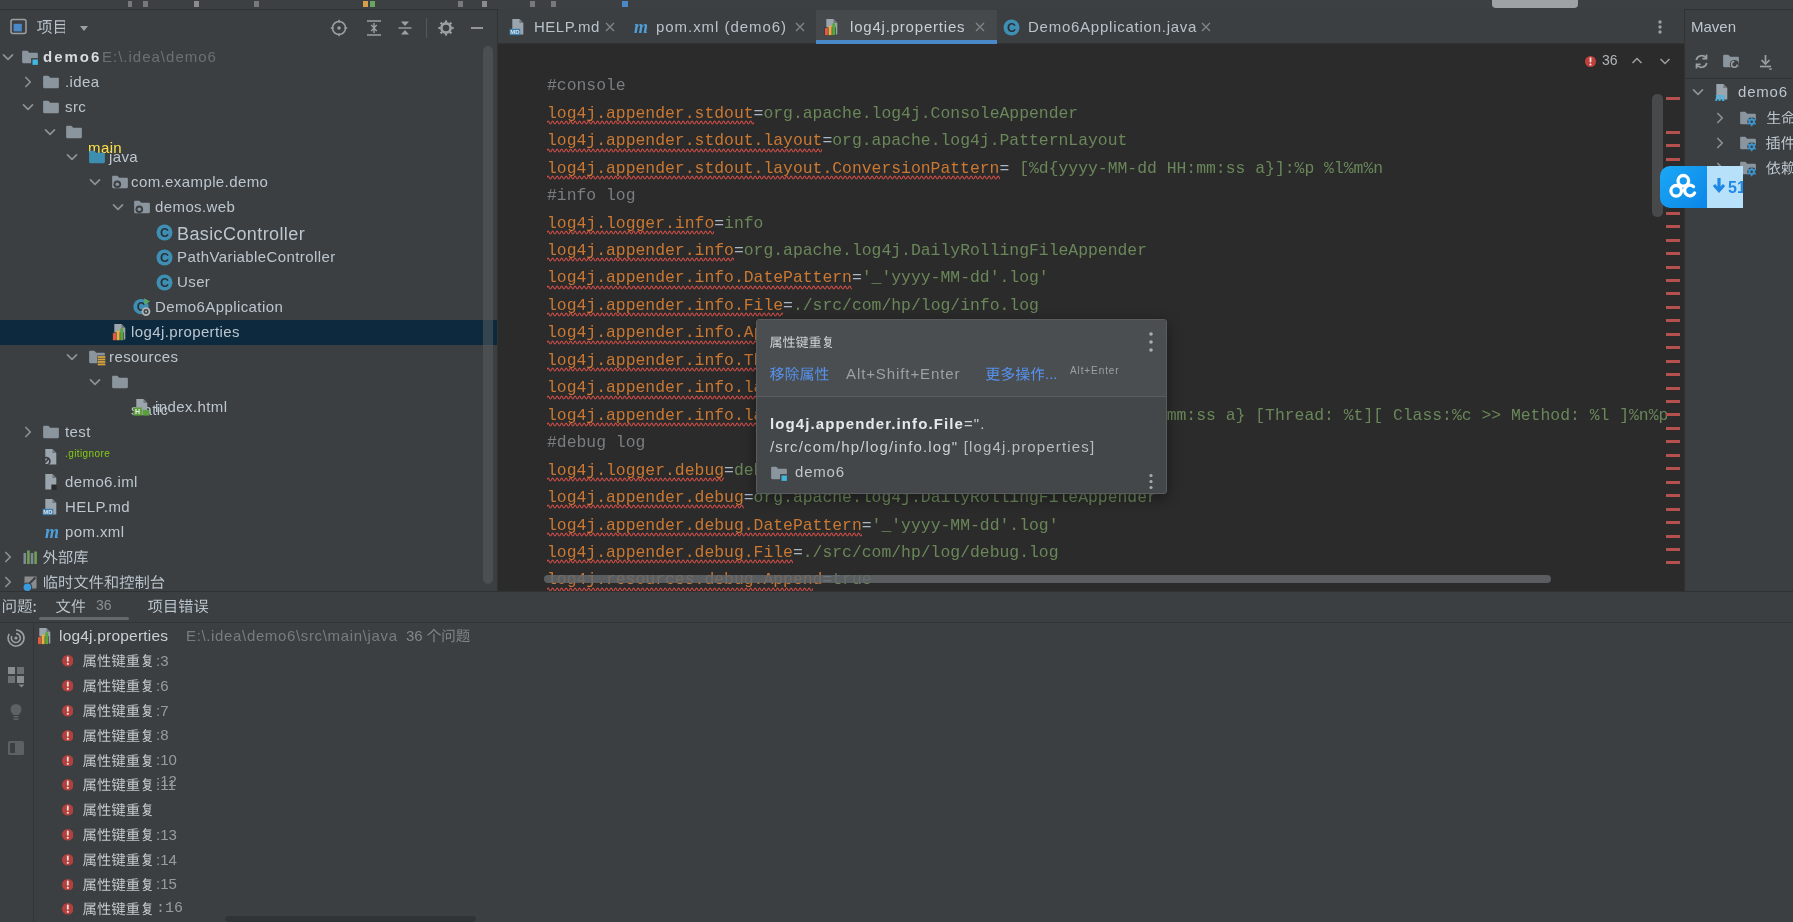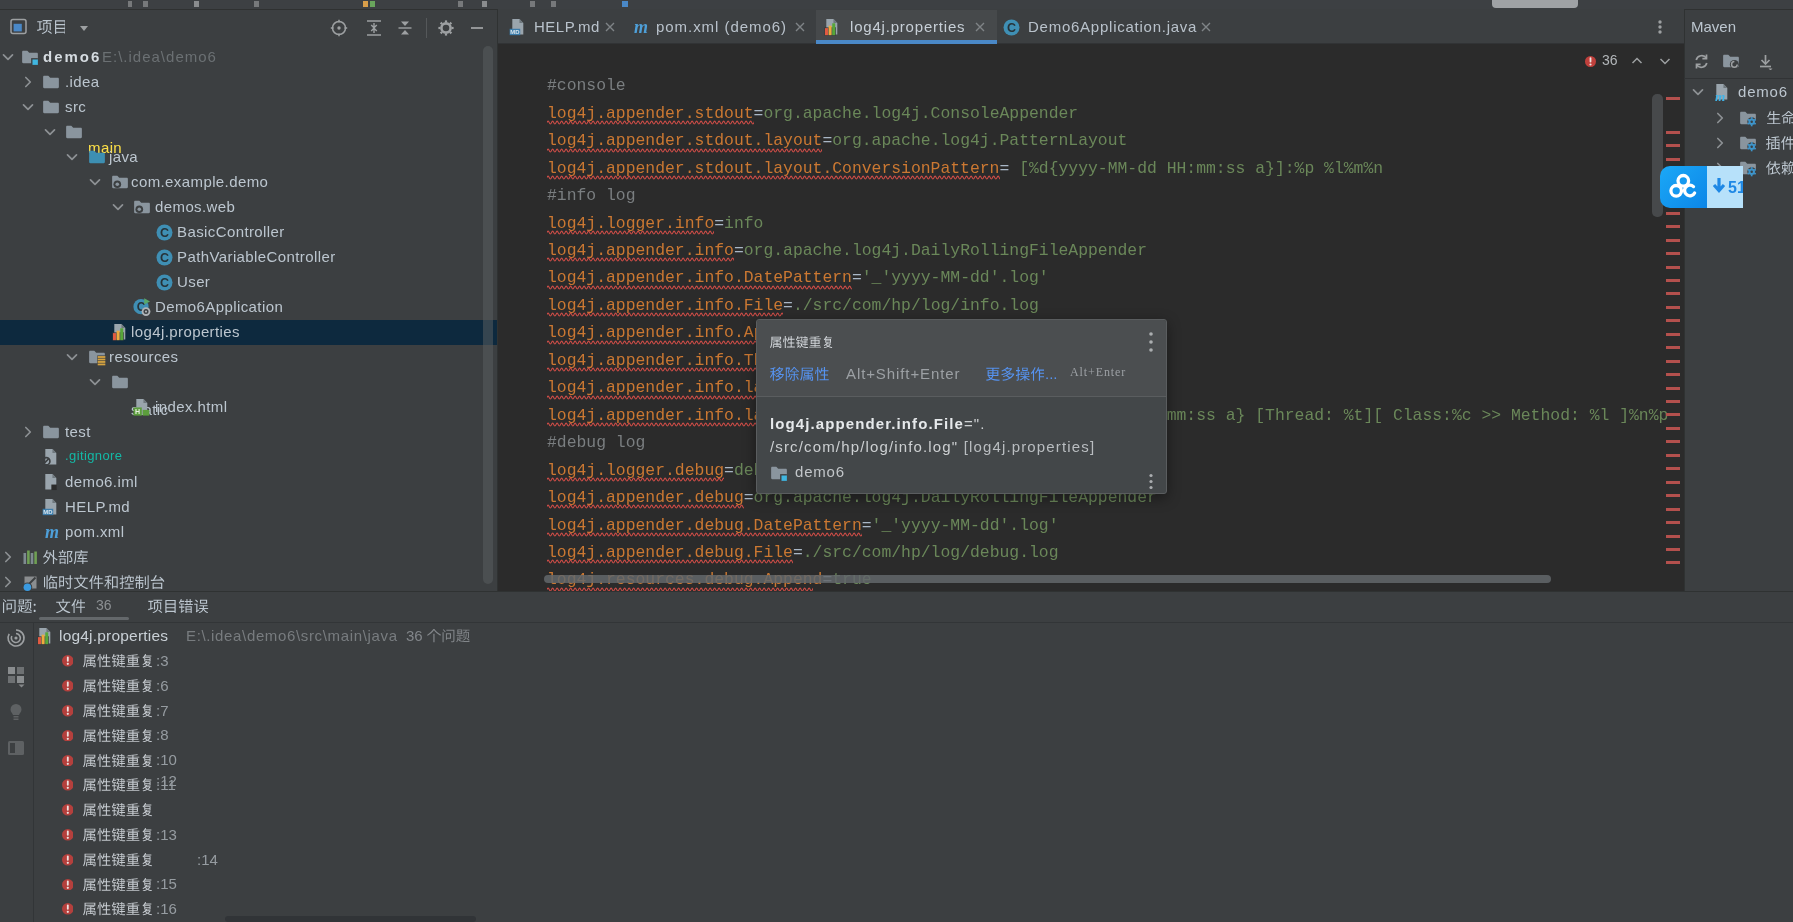--- a/index.html
+++ b/index.html
@@ -140,21 +140,21 @@
         <circle cx="5.6" cy="10" r="1.6" fill="#8A959E"></circle>
       </g>
     </svg>
     <div class="t" style="left:155.0px;top:197.7px;font-size:15.0px;color:#BCC6CF;font-weight:400;font-family:'Liberation Sans',sans-serif;letter-spacing:0.4px;">demos.web</div>
     <svg style="position:absolute;left:156.0px;top:223.5px;" width="17.0" height="17.0" viewBox="0 0 17.0 17.0">
       <g transform="scale(1.00)">
         <circle cx="8.5" cy="8.5" r="8" fill="#3F8FB4"></circle>
         <text x="8.5" y="13" text-anchor="middle" font-family="Liberation Sans" font-size="12.5" font-weight="bold" fill="#273238">C</text>
       </g>
     </svg>
-    <div class="t" style="left:177.0px;top:222.7px;font-size:15.0px;color:#BCC6CF;font-weight:400;font-family:'Liberation Sans',sans-serif;letter-spacing:0.4px;text-align:center;">BasicController</div>
+    <div class="t" style="left:177.0px;top:222.7px;font-size:18px;color:#BCC6CF;font-weight:400;font-family:'Liberation Sans',sans-serif;letter-spacing:0.4px;text-align:center;">BasicController</div>
     <svg style="position:absolute;left:156.0px;top:248.5px;" width="17.0" height="17.0" viewBox="0 0 17.0 17.0">
       <g transform="scale(1.00)">
         <circle cx="8.5" cy="8.5" r="8" fill="#3F8FB4"></circle>
         <text x="8.5" y="13" text-anchor="middle" font-family="Liberation Sans" font-size="12.5" font-weight="bold" fill="#273238">C</text>
       </g>
     </svg>
     <div class="t" style="left:177.0px;top:247.7px;font-size:15.0px;color:#BCC6CF;font-weight:400;font-family:'Liberation Sans',sans-serif;letter-spacing:0.4px;">PathVariableController</div>
     <svg style="position:absolute;left:156.0px;top:273.5px;" width="17.0" height="17.0" viewBox="0 0 17.0 17.0">
       <g transform="scale(1.00)">
         <circle cx="8.5" cy="8.5" r="8" fill="#3F8FB4"></circle>
@@ -225,21 +225,21 @@
     </svg>
     <div class="t" style="left:65.0px;top:422.7px;font-size:15.0px;color:#BCC6CF;font-weight:400;font-family:'Liberation Sans',sans-serif;letter-spacing:0.4px;">test</div>
     <svg style="position:absolute;left:42.0px;top:448.0px;" width="18.0" height="18.0" viewBox="0 0 18.0 18.0">
       <g transform="scale(1.1)">
         <path d="M3 1 H9.5 L13 4.5 V15 H3 Z" fill="#9AA5AD"></path>
         <path d="M9.5 1 L9.5 4.5 L13 4.5 Z" fill="#6E777D"></path>
         <circle cx="3.9" cy="12" r="3.3" fill="none" stroke="#3C3F41" stroke-width="1.5"></circle>
         <line x1="1.6" y1="14.3" x2="6.2" y2="9.7" stroke="#3C3F41" stroke-width="1.5"></line>
       </g>
     </svg>
-    <div class="t" style="left:65.0px;top:447.7px;font-size:13px;color:#14b8a6;font-weight:400;font-family:'Liberation Sans',sans-serif;letter-spacing:0.4px;">.gitignore</div>
+    <div class="t" style="left:65.0px;top:447.7px;font-size:10px;color:#84cc16;font-weight:400;font-family:'Liberation Sans',sans-serif;letter-spacing:0.4px;">.gitignore</div>
     <svg style="position:absolute;left:42.0px;top:473.0px;" width="18.0" height="18.0" viewBox="0 0 18.0 18.0">
       <g transform="scale(1.1)">
         <path d="M3 1 H9.5 L13 4.5 V15 H3 Z" fill="#9AA5AD"></path>
         <path d="M9.5 1 L9.5 4.5 L13 4.5 Z" fill="#6E777D"></path>
         <rect x="8.5" y="10.5" width="5" height="5" fill="#2B2B2B"></rect>
       </g>
     </svg>
     <div class="t" style="left:65.0px;top:472.7px;font-size:15.0px;color:#BCC6CF;font-weight:400;font-family:'Liberation Sans',sans-serif;letter-spacing:0.4px;">demo6.iml</div>
     <svg style="position:absolute;left:42.0px;top:498.0px;" width="18.0" height="18.0" viewBox="0 0 18.0 18.0">
       <g transform="scale(1.1)">
@@ -462,21 +462,21 @@
       <circle cx="5" cy="19" r="1.8" fill="#ABAEB0"></circle>
     </svg>
     <svg class="cjk" style="left:770.4px;top:367.1px" width="58.8" height="13.8" viewBox="0.42 -12.60 58.81 13.81">
       <path fill="#5693F0" d="M9.2 -10.3H12.2C11.8 -9.6 11.2 -8.9 10.5 -8.3C10 -8.8 9.3 -9.4 8.6 -9.8ZM9.6 -12.6C9 -11.4 7.7 -10.1 5.8 -9.2C6 -9 6.4 -8.6 6.5 -8.4C7 -8.6 7.4 -8.9 7.8 -9.2C8.5 -8.8 9.3 -8.2 9.7 -7.7C8.6 -7 7.3 -6.4 6.1 -6.1C6.3 -5.9 6.5 -5.5 6.6 -5.2C9.7 -6.1 12.5 -7.8 13.7 -11L12.9 -11.3L12.7 -11.3H10C10.3 -11.7 10.5 -12 10.8 -12.4ZM9.9 -4.6H13C12.5 -3.6 11.9 -2.9 11.2 -2.2C10.6 -2.7 9.8 -3.3 9 -3.8C9.3 -4 9.6 -4.3 9.9 -4.6ZM10.4 -6.9C9.7 -5.6 8.2 -4.1 6 -3.1C6.2 -2.9 6.6 -2.6 6.7 -2.3C7.2 -2.6 7.7 -2.9 8.2 -3.2C9 -2.7 9.8 -2.1 10.3 -1.5C9 -0.7 7.4 -0.1 5.7 0.2C6 0.5 6.2 0.9 6.3 1.2C9.9 0.4 13.2 -1.5 14.4 -5.3L13.7 -5.6L13.5 -5.5H10.7C11.1 -5.9 11.3 -6.3 11.6 -6.8ZM5.4 -12.4C4.3 -11.9 2.3 -11.4 0.6 -11.2C0.8 -10.9 0.9 -10.5 1 -10.3C1.7 -10.4 2.4 -10.5 3.2 -10.7V-8.4H0.7V-7.3H3C2.4 -5.6 1.4 -3.6 0.4 -2.6C0.6 -2.3 0.9 -1.9 1 -1.5C1.8 -2.5 2.6 -4 3.2 -5.5V1.2H4.3V-5.3C4.8 -4.7 5.4 -3.9 5.7 -3.4L6.3 -4.3C6 -4.7 4.7 -6 4.3 -6.4V-7.3H6.2V-8.4H4.3V-10.9C5 -11.1 5.7 -11.3 6.2 -11.5Z M24.7 -11.5C25.6 -10.1 27.4 -8.4 28.9 -7.5C29.1 -7.7 29.4 -8.2 29.6 -8.4C28 -9.3 26.2 -10.9 25.1 -12.6H24.1C23.3 -11 21.6 -9.3 19.9 -8.3C20.1 -8 20.4 -7.6 20.5 -7.4C22.2 -8.4 23.8 -10.1 24.7 -11.5ZM21.8 -3.6C21.4 -2.4 20.7 -1.2 19.8 -0.4C20 -0.3 20.4 0.1 20.6 0.3C21.5 -0.6 22.3 -2 22.8 -3.4ZM26.3 -3.2C27.1 -2.1 28 -0.7 28.4 0.2L29.3 -0.3C28.9 -1.2 28 -2.6 27.2 -3.6ZM20.8 -5.4V-4.4H24.2V-0.1C24.2 0.1 24.1 0.1 23.9 0.2C23.7 0.2 23.1 0.2 22.4 0.1C22.5 0.4 22.7 0.9 22.8 1.2C23.7 1.2 24.3 1.2 24.7 1C25.1 0.8 25.2 0.5 25.2 -0.1V-4.4H28.8V-5.4H25.2V-7.3H27.7V-8.2H21.8V-7.3H24.2V-5.4ZM16.2 -12V1.2H17.2V-10.9H19.2C18.9 -9.9 18.4 -8.5 18 -7.5C19.1 -6.3 19.4 -5.3 19.4 -4.5C19.4 -4 19.3 -3.6 19 -3.4C18.9 -3.3 18.8 -3.3 18.6 -3.3C18.3 -3.3 18 -3.3 17.7 -3.3C17.9 -3 18 -2.6 18 -2.3C18.3 -2.3 18.7 -2.3 19 -2.4C19.3 -2.4 19.5 -2.5 19.8 -2.6C20.2 -2.9 20.4 -3.5 20.4 -4.3C20.4 -5.3 20.1 -6.3 19 -7.6C19.5 -8.8 20.1 -10.3 20.5 -11.6L19.8 -12L19.6 -12Z M33.2 -11H42.2V-9.7H33.2ZM32.1 -11.9V-7.6C32.1 -5.2 32 -1.8 30.5 0.5C30.8 0.6 31.3 0.9 31.5 1.1C33 -1.3 33.2 -5 33.2 -7.6V-8.8H43.3V-11.9ZM35.4 -5.7H38.1V-4.6H35.4ZM39.1 -5.7H41.8V-4.6H39.1ZM40 -1.8 40.5 -1.1 39.1 -1.1V-2.2H42.5V0.2C42.5 0.3 42.4 0.4 42.3 0.4C42.1 0.4 41.5 0.4 40.9 0.4C41 0.6 41.1 0.9 41.1 1.2C42.1 1.2 42.7 1.2 43.1 1.1C43.4 0.9 43.5 0.7 43.5 0.2V-3.1H39.1V-3.9H42.9V-6.4H39.1V-7.3C40.4 -7.4 41.7 -7.6 42.6 -7.8L42 -8.4C40.2 -8.1 36.8 -7.9 34.1 -7.9C34.2 -7.7 34.3 -7.3 34.3 -7.1C35.5 -7.1 36.8 -7.2 38.1 -7.2V-6.4H34.4V-3.9H38.1V-3.1H33.8V1.2H34.8V-2.2H38.1V-1.1L35.4 -1L35.5 -0.1C36.9 -0.2 38.9 -0.3 40.9 -0.4L41.3 0.3L42 0.1C41.8 -0.5 41.2 -1.4 40.7 -2Z M47.6 -12.6V1.2H48.7V-12.6ZM46.2 -9.8C46.1 -8.5 45.8 -6.9 45.4 -5.9L46.3 -5.6C46.7 -6.7 47 -8.4 47.1 -9.6ZM48.8 -9.8C49.2 -9 49.7 -7.9 49.8 -7.2L50.7 -7.7C50.5 -8.3 50.1 -9.4 49.6 -10.2ZM50 -0.4V0.7H59.2V-0.4H55.5V-4.2H58.5V-5.2H55.5V-8.3H58.9V-9.4H55.5V-12.5H54.3V-9.4H52.5C52.6 -10.2 52.8 -10.9 53 -11.7L51.9 -11.9C51.5 -9.9 50.9 -7.8 50.1 -6.5C50.3 -6.4 50.9 -6.1 51.1 -6C51.5 -6.6 51.8 -7.4 52.1 -8.3H54.3V-5.2H51.1V-4.2H54.3V-0.4Z"></path>
     </svg>
     <div class="t" style="left:846.0px;top:364.7px;font-size:15.0px;color:#9CA0A4;font-weight:400;font-family:'Liberation Sans',sans-serif;letter-spacing:0.9px;">Alt+Shift+Enter</div>
     <svg class="cjk" style="left:985.7px;top:367.1px" width="58.7" height="13.9" viewBox="0.70 -12.63 58.73 13.86">
       <path fill="#5693F0" d="M3.8 -3.6 2.8 -3.2C3.3 -2.3 4 -1.6 4.7 -1.1C3.8 -0.5 2.5 -0.1 0.7 0.2C0.9 0.5 1.2 1 1.4 1.2C3.3 0.8 4.7 0.2 5.7 -0.4C7.8 0.7 10.6 1 14.1 1.2C14.1 0.8 14.3 0.3 14.5 0C11.2 -0 8.6 -0.3 6.6 -1.1C7.4 -1.9 7.8 -2.8 8 -3.7H13.1V-9.5H8.2V-10.8H14V-11.8H1V-10.8H7V-9.5H2.3V-3.7H6.8C6.6 -3 6.3 -2.3 5.6 -1.7C4.9 -2.2 4.3 -2.8 3.8 -3.6ZM3.4 -6.2H7V-5.6C7 -5.2 7 -4.9 7 -4.6H3.4ZM8.1 -4.6C8.2 -4.9 8.2 -5.2 8.2 -5.5V-6.2H12V-4.6ZM3.4 -8.6H7V-7.1H3.4ZM8.2 -8.6H12V-7.1H8.2Z M21.8 -12.6C20.8 -11.4 18.8 -9.9 16.1 -9C16.3 -8.8 16.7 -8.4 16.9 -8.2C17.6 -8.5 18.3 -8.8 19 -9.2C19.9 -8.7 21 -8 21.6 -7.5C19.9 -6.5 17.9 -5.8 16 -5.5C16.2 -5.2 16.4 -4.8 16.5 -4.5C20.5 -5.3 24.9 -7.5 26.9 -10.9L26.1 -11.4L25.9 -11.3H22.1C22.4 -11.7 22.8 -12 23.1 -12.4ZM22.6 -8.1C22 -8.6 20.9 -9.2 20 -9.7C20.3 -9.9 20.6 -10.2 20.9 -10.4H25.2C24.5 -9.5 23.6 -8.7 22.6 -8.1ZM24.2 -7.5C23.1 -6.1 20.8 -4.5 17.6 -3.5C17.9 -3.3 18.2 -2.9 18.3 -2.6C19.2 -3 20.1 -3.3 20.8 -3.7C21.9 -3.1 23 -2.3 23.7 -1.7C21.8 -0.7 19.5 -0.1 17.1 0.2C17.3 0.5 17.5 0.9 17.6 1.2C22.5 0.5 27.2 -1.4 29.1 -5.7L28.3 -6.1L28.1 -6.1H24.4C24.8 -6.5 25.2 -6.8 25.5 -7.2ZM24.7 -2.3C24 -2.9 22.9 -3.7 21.9 -4.3C22.3 -4.5 22.8 -4.8 23.2 -5.1H27.5C26.8 -4 25.9 -3 24.7 -2.3Z M37.9 -11.1H41.4V-9.6H37.9ZM36.9 -12V-8.7H42.4V-12ZM36.3 -7.2H38.3V-5.5H36.3ZM41 -7.2H43V-5.5H41ZM32.4 -12.6V-9.6H30.7V-8.5H32.4V-5.2C31.7 -5 31.1 -4.8 30.6 -4.6L30.8 -3.5L32.4 -4.1V-0.1C32.4 0.1 32.3 0.1 32.2 0.1C32 0.1 31.6 0.1 31.1 0.1C31.2 0.4 31.4 0.9 31.4 1.1C32.2 1.1 32.7 1.1 33 0.9C33.3 0.7 33.5 0.4 33.5 -0.1V-4.5L34.9 -5.1L34.8 -6.1L33.5 -5.6V-8.5H34.8V-9.6H33.5V-12.6ZM39.1 -4.6V-3.5H35.1V-2.6H38.4C37.4 -1.5 35.7 -0.5 34.2 -0C34.4 0.2 34.7 0.6 34.9 0.9C36.4 0.3 38 -0.7 39.1 -1.9V1.2H40.2V-2C41.1 -0.9 42.5 0.2 43.8 0.7C44 0.5 44.3 0.1 44.5 -0.1C43.2 -0.6 41.7 -1.5 40.8 -2.6H44.3V-3.5H40.2V-4.6H43.9V-8H40V-4.6H39.2V-8H35.4V-4.6Z M52.9 -12.4C52.1 -10.2 50.9 -8 49.6 -6.6C49.8 -6.5 50.3 -6.1 50.4 -5.9C51.2 -6.7 51.9 -7.8 52.6 -9H53.6V1.2H54.8V-2.5H59.3V-3.5H54.8V-5.8H59.1V-6.8H54.8V-9H59.4V-10.1H53.1C53.4 -10.8 53.7 -11.4 54 -12.1ZM49.3 -12.5C48.4 -10.3 47 -8 45.5 -6.6C45.8 -6.3 46.1 -5.7 46.2 -5.4C46.7 -6 47.2 -6.6 47.7 -7.2V1.2H48.8V-9C49.4 -10 49.9 -11.1 50.4 -12.2Z"></path>
     </svg>
     <div class="t" style="left:1045.0px;top:364.7px;font-size:15.0px;color:#5693F0;font-weight:400;font-family:'Liberation Sans',sans-serif;letter-spacing:0;">...</div>
-    <div class="t" style="left:1070.0px;top:364.7px;font-size:12px;color:#9CA0A4;font-weight:400;font-family:Liberation Serif, serif;letter-spacing:0.9px;">Alt+Enter</div>
+    <div class="t" style="left:1070.0px;top:364.7px;font-size:10px;color:#9CA0A4;font-weight:400;font-family:Liberation Sans, sans-serif;letter-spacing:0.9px;">Alt+Enter</div>
     <div class="t" style="left:770.0px;top:414.7px;font-size:15.0px;color:#E6E9EB;font-weight:400;font-family:'Liberation Sans',sans-serif;letter-spacing:1.1px;"><b style="color:#E6E9EB">log4j.appender.info.File</b><span style="color:#CDD0D2">=".</span></div>
     <div class="t" style="left:770.0px;top:437.7px;font-size:15.0px;color:#CDD0D2;font-weight:400;font-family:'Liberation Sans',sans-serif;letter-spacing:1.15px;">/src/com/hp/log/info.log" <span style="color:#B9BDC0">[log4j.properties]</span></div>
     <svg style="position:absolute;left:770.0px;top:463.5px;" width="18.0" height="18.0" viewBox="0 0 18.0 18.0">
       <g transform="scale(1.125)">
         <path d="M1 3.5 C1 2.9 1.4 2.5 2 2.5 H5.6 L7.3 4.2 H14 C14.6 4.2 15 4.6 15 5.2 V12.5 C15 13.1 14.6 13.5 14 13.5 H2 C1.4 13.5 1 13.1 1 12.5 Z" fill="#8A959E"></path>
         <rect x="9" y="9" width="6" height="6" fill="#3C3F41"></rect>
         <rect x="10.2" y="10.2" width="4.8" height="4.8" fill="#40B6E0"></rect>
       </g>
     </svg>
     <div class="t" style="left:795.0px;top:463.2px;font-size:15.0px;color:#C2C6C9;font-weight:400;font-family:'Liberation Sans',sans-serif;letter-spacing:0.8px;">demo6</div>
@@ -715,32 +715,32 @@
     </svg>
     <div class="t" style="left:156.0px;top:825.7px;font-size:15.0px;color:#969CA1;font-weight:400;font-family:'Liberation Sans',sans-serif;letter-spacing:0;">:13</div>
     <svg style="position:absolute;left:61.7px;top:854.2px;" width="11.6" height="11.6" viewBox="0 0 11.6 11.6">
       <circle cx="5.8" cy="5.8" r="5.8" fill="#B4403D"></circle>
       <rect x="4.90" y="1.50" width="1.8" height="5.20" rx="0.9" fill="#EDE4E2"></rect>
       <circle cx="5.8" cy="8.8" r="1.1" fill="#EDE4E2"></circle>
     </svg>
     <svg class="cjk" style="left:82.5px;top:853.3px" width="69.1" height="13.4" viewBox="0.46 -12.14 69.09 13.36">
       <path fill="#C6CBD0" d="M3.1 -10.6H11.7V-9.3H3.1ZM2 -11.5V-7.3C2 -5 1.9 -1.7 0.5 0.5C0.7 0.6 1.2 0.9 1.4 1.1C2.9 -1.3 3.1 -4.8 3.1 -7.3V-8.5H12.8V-11.5ZM5.2 -5.5H7.7V-4.5H5.2ZM8.7 -5.5H11.3V-4.5H8.7ZM9.6 -1.7 10.1 -1.1 8.7 -1.1V-2.2H12V0.2C12 0.3 11.9 0.4 11.8 0.4C11.6 0.4 11.1 0.4 10.4 0.4C10.5 0.6 10.7 0.9 10.7 1.1C11.6 1.1 12.2 1.1 12.5 1C12.9 0.9 13 0.6 13 0.2V-2.9H8.7V-3.8H12.4V-6.2H8.7V-7C10 -7.1 11.2 -7.3 12.1 -7.4L11.5 -8.1C9.8 -7.8 6.5 -7.6 3.9 -7.5C4 -7.4 4.1 -7 4.1 -6.8C5.3 -6.8 6.5 -6.9 7.7 -7V-6.2H4.2V-3.8H7.7V-2.9H3.6V1.2H4.6V-2.2H7.7V-1L5.2 -0.9L5.3 -0.1C6.7 -0.2 8.6 -0.3 10.5 -0.4L10.9 0.3L11.5 0.1C11.3 -0.5 10.7 -1.3 10.3 -1.9Z M16.9 -12.1V1.1H18V-12.1ZM15.6 -9.4C15.5 -8.2 15.2 -6.6 14.8 -5.6L15.7 -5.4C16 -6.4 16.3 -8.1 16.4 -9.2ZM18.1 -9.4C18.5 -8.7 18.9 -7.6 19.1 -7L19.9 -7.4C19.7 -8 19.3 -9 18.8 -9.8ZM19.2 -0.4V0.6H28.1V-0.4H24.4V-4H27.4V-5H24.4V-8H27.7V-9H24.4V-12H23.3V-9H21.6C21.7 -9.7 21.9 -10.5 22.1 -11.3L21 -11.4C20.7 -9.5 20.1 -7.5 19.3 -6.3C19.5 -6.1 20 -5.9 20.2 -5.8C20.6 -6.4 20.9 -7.1 21.2 -8H23.3V-5H20.3V-4H23.3V-0.4Z M29.5 -5V-4H31.2V-1.2C31.2 -0.5 30.7 -0 30.5 0.2C30.6 0.4 30.9 0.7 31 1C31.2 0.7 31.6 0.4 33.8 -1.1C33.7 -1.3 33.6 -1.7 33.5 -1.9L32.1 -1V-4H33.7V-5H32.1V-6.9H33.6V-7.9H30.1C30.5 -8.4 30.8 -8.9 31.1 -9.5H33.6V-10.5H31.5C31.7 -10.9 31.9 -11.4 32 -11.9L31 -12.1C30.7 -10.7 30 -9.3 29.2 -8.4C29.4 -8.2 29.7 -7.7 29.8 -7.5L30.1 -7.8V-6.9H31.2V-5ZM37.1 -11V-10.2H38.8V-9H36.8V-8.2H38.8V-7H37.1V-6.2H38.8V-5.1H37.1V-4.3H38.8V-3.1H36.7V-2.2H38.8V-0.5H39.7V-2.2H42.4V-3.1H39.7V-4.3H42V-5.1H39.7V-6.2H41.8V-8.2H42.7V-9H41.8V-11H39.7V-12.1H38.8V-11ZM39.7 -8.2H41V-7H39.7ZM39.7 -9V-10.2H41V-9ZM34.1 -5.9C34.1 -5.9 34.2 -6 34.3 -6.1H35.8C35.7 -5 35.5 -3.9 35.3 -3.1C35 -3.6 34.8 -4.1 34.7 -4.8L34 -4.5C34.2 -3.5 34.5 -2.7 34.9 -2C34.4 -0.9 33.8 -0.1 33 0.5C33.1 0.7 33.4 1 33.5 1.2C34.3 0.7 35 -0.1 35.5 -1.1C36.7 0.6 38.5 1 40.5 1H42.4C42.4 0.7 42.6 0.3 42.7 0C42.2 0 40.9 0 40.5 0C38.7 0 37 -0.3 35.9 -2C36.3 -3.3 36.6 -4.9 36.7 -7L36.2 -7.1L36.1 -7H35.2C35.8 -8.2 36.4 -9.6 36.8 -11L36.2 -11.4L36 -11.3H33.9V-10.3H35.6C35.2 -9 34.6 -7.9 34.4 -7.5C34.2 -7.1 33.9 -6.7 33.6 -6.6C33.8 -6.4 34 -6.1 34.1 -5.9Z M45.5 -7.8V-3.3H49.8V-2.3H45V-1.4H49.8V-0.2H43.9V0.7H56.9V-0.2H50.9V-1.4H56V-2.3H50.9V-3.3H55.4V-7.8H50.9V-8.7H56.8V-9.5H50.9V-10.7C52.6 -10.8 54.2 -11 55.4 -11.2L54.8 -12C52.5 -11.6 48.5 -11.3 45.1 -11.2C45.2 -11 45.3 -10.6 45.3 -10.4C46.8 -10.4 48.3 -10.5 49.8 -10.6V-9.5H44V-8.7H49.8V-7.8ZM46.5 -5.2H49.8V-4.1H46.5ZM50.9 -5.2H54.3V-4.1H50.9ZM46.5 -7H49.8V-5.9H46.5ZM50.9 -7H54.3V-5.9H50.9Z M62.7 -6.4H67V-5.4H62.7ZM62.7 -8.1H67V-7.1H62.7ZM62.6 -12.1C62 -10.6 61 -9.2 59.9 -8.3C60.1 -8.2 60.5 -7.8 60.7 -7.6C61.1 -7.9 61.4 -8.2 61.7 -8.6V-4.6H63.3C62.5 -3.5 61.3 -2.5 59.9 -1.9C60.2 -1.7 60.6 -1.3 60.7 -1.1C61.3 -1.5 61.9 -1.9 62.5 -2.4C62.9 -1.8 63.4 -1.3 64 -0.9C62.8 -0.3 61.5 0.1 60.1 0.3C60.3 0.6 60.5 1 60.6 1.2C62.1 0.9 63.6 0.4 64.9 -0.3C66.1 0.4 67.4 0.9 68.9 1.2C69 0.9 69.3 0.5 69.6 0.2C68.2 0 66.9 -0.3 65.9 -0.9C66.8 -1.6 67.6 -2.4 68.2 -3.5L67.5 -3.8L67.3 -3.8H63.9C64.1 -4.1 64.3 -4.3 64.5 -4.6H68V-8.8H61.9C62.1 -9.1 62.3 -9.4 62.5 -9.7H68.8V-10.7H63.1C63.3 -11 63.5 -11.4 63.6 -11.8ZM63.1 -2.9 63.2 -3H66.7C66.2 -2.4 65.6 -1.8 64.9 -1.4C64.2 -1.8 63.6 -2.3 63.1 -2.9Z"></path>
     </svg>
-    <div class="t" style="left:156.0px;top:850.7px;font-size:15.0px;color:#969CA1;font-weight:400;font-family:'Liberation Sans',sans-serif;letter-spacing:0;margin-left:41px;">:14</div>
+    <div class="t" style="left:156.0px;top:850.7px;font-size:15.0px;color:#969CA1;font-weight:400;font-family:'Liberation Sans',sans-serif;letter-spacing:0;">:14</div>
     <svg style="position:absolute;left:61.7px;top:878.7px;" width="11.6" height="11.6" viewBox="0 0 11.6 11.6">
       <circle cx="5.8" cy="5.8" r="5.8" fill="#B4403D"></circle>
       <rect x="4.90" y="1.50" width="1.8" height="5.20" rx="0.9" fill="#EDE4E2"></rect>
       <circle cx="5.8" cy="8.8" r="1.1" fill="#EDE4E2"></circle>
     </svg>
     <svg class="cjk" style="left:82.5px;top:877.8px" width="69.1" height="13.4" viewBox="0.46 -12.14 69.09 13.36">
       <path fill="#C6CBD0" d="M3.1 -10.6H11.7V-9.3H3.1ZM2 -11.5V-7.3C2 -5 1.9 -1.7 0.5 0.5C0.7 0.6 1.2 0.9 1.4 1.1C2.9 -1.3 3.1 -4.8 3.1 -7.3V-8.5H12.8V-11.5ZM5.2 -5.5H7.7V-4.5H5.2ZM8.7 -5.5H11.3V-4.5H8.7ZM9.6 -1.7 10.1 -1.1 8.7 -1.1V-2.2H12V0.2C12 0.3 11.9 0.4 11.8 0.4C11.6 0.4 11.1 0.4 10.4 0.4C10.5 0.6 10.7 0.9 10.7 1.1C11.6 1.1 12.2 1.1 12.5 1C12.9 0.9 13 0.6 13 0.2V-2.9H8.7V-3.8H12.4V-6.2H8.7V-7C10 -7.1 11.2 -7.3 12.1 -7.4L11.5 -8.1C9.8 -7.8 6.5 -7.6 3.9 -7.5C4 -7.4 4.1 -7 4.1 -6.8C5.3 -6.8 6.5 -6.9 7.7 -7V-6.2H4.2V-3.8H7.7V-2.9H3.6V1.2H4.6V-2.2H7.7V-1L5.2 -0.9L5.3 -0.1C6.7 -0.2 8.6 -0.3 10.5 -0.4L10.9 0.3L11.5 0.1C11.3 -0.5 10.7 -1.3 10.3 -1.9Z M16.9 -12.1V1.1H18V-12.1ZM15.6 -9.4C15.5 -8.2 15.2 -6.6 14.8 -5.6L15.7 -5.4C16 -6.4 16.3 -8.1 16.4 -9.2ZM18.1 -9.4C18.5 -8.7 18.9 -7.6 19.1 -7L19.9 -7.4C19.7 -8 19.3 -9 18.8 -9.8ZM19.2 -0.4V0.6H28.1V-0.4H24.4V-4H27.4V-5H24.4V-8H27.7V-9H24.4V-12H23.3V-9H21.6C21.7 -9.7 21.9 -10.5 22.1 -11.3L21 -11.4C20.7 -9.5 20.1 -7.5 19.3 -6.3C19.5 -6.1 20 -5.9 20.2 -5.8C20.6 -6.4 20.9 -7.1 21.2 -8H23.3V-5H20.3V-4H23.3V-0.4Z M29.5 -5V-4H31.2V-1.2C31.2 -0.5 30.7 -0 30.5 0.2C30.6 0.4 30.9 0.7 31 1C31.2 0.7 31.6 0.4 33.8 -1.1C33.7 -1.3 33.6 -1.7 33.5 -1.9L32.1 -1V-4H33.7V-5H32.1V-6.9H33.6V-7.9H30.1C30.5 -8.4 30.8 -8.9 31.1 -9.5H33.6V-10.5H31.5C31.7 -10.9 31.9 -11.4 32 -11.9L31 -12.1C30.7 -10.7 30 -9.3 29.2 -8.4C29.4 -8.2 29.7 -7.7 29.8 -7.5L30.1 -7.8V-6.9H31.2V-5ZM37.1 -11V-10.2H38.8V-9H36.8V-8.2H38.8V-7H37.1V-6.2H38.8V-5.1H37.1V-4.3H38.8V-3.1H36.7V-2.2H38.8V-0.5H39.7V-2.2H42.4V-3.1H39.7V-4.3H42V-5.1H39.7V-6.2H41.8V-8.2H42.7V-9H41.8V-11H39.7V-12.1H38.8V-11ZM39.7 -8.2H41V-7H39.7ZM39.7 -9V-10.2H41V-9ZM34.1 -5.9C34.1 -5.9 34.2 -6 34.3 -6.1H35.8C35.7 -5 35.5 -3.9 35.3 -3.1C35 -3.6 34.8 -4.1 34.7 -4.8L34 -4.5C34.2 -3.5 34.5 -2.7 34.9 -2C34.4 -0.9 33.8 -0.1 33 0.5C33.1 0.7 33.4 1 33.5 1.2C34.3 0.7 35 -0.1 35.5 -1.1C36.7 0.6 38.5 1 40.5 1H42.4C42.4 0.7 42.6 0.3 42.7 0C42.2 0 40.9 0 40.5 0C38.7 0 37 -0.3 35.9 -2C36.3 -3.3 36.6 -4.9 36.7 -7L36.2 -7.1L36.1 -7H35.2C35.8 -8.2 36.4 -9.6 36.8 -11L36.2 -11.4L36 -11.3H33.9V-10.3H35.6C35.2 -9 34.6 -7.9 34.4 -7.5C34.2 -7.1 33.9 -6.7 33.6 -6.6C33.8 -6.4 34 -6.1 34.1 -5.9Z M45.5 -7.8V-3.3H49.8V-2.3H45V-1.4H49.8V-0.2H43.9V0.7H56.9V-0.2H50.9V-1.4H56V-2.3H50.9V-3.3H55.4V-7.8H50.9V-8.7H56.8V-9.5H50.9V-10.7C52.6 -10.8 54.2 -11 55.4 -11.2L54.8 -12C52.5 -11.6 48.5 -11.3 45.1 -11.2C45.2 -11 45.3 -10.6 45.3 -10.4C46.8 -10.4 48.3 -10.5 49.8 -10.6V-9.5H44V-8.7H49.8V-7.8ZM46.5 -5.2H49.8V-4.1H46.5ZM50.9 -5.2H54.3V-4.1H50.9ZM46.5 -7H49.8V-5.9H46.5ZM50.9 -7H54.3V-5.9H50.9Z M62.7 -6.4H67V-5.4H62.7ZM62.7 -8.1H67V-7.1H62.7ZM62.6 -12.1C62 -10.6 61 -9.2 59.9 -8.3C60.1 -8.2 60.5 -7.8 60.7 -7.6C61.1 -7.9 61.4 -8.2 61.7 -8.6V-4.6H63.3C62.5 -3.5 61.3 -2.5 59.9 -1.9C60.2 -1.7 60.6 -1.3 60.7 -1.1C61.3 -1.5 61.9 -1.9 62.5 -2.4C62.9 -1.8 63.4 -1.3 64 -0.9C62.8 -0.3 61.5 0.1 60.1 0.3C60.3 0.6 60.5 1 60.6 1.2C62.1 0.9 63.6 0.4 64.9 -0.3C66.1 0.4 67.4 0.9 68.9 1.2C69 0.9 69.3 0.5 69.6 0.2C68.2 0 66.9 -0.3 65.9 -0.9C66.8 -1.6 67.6 -2.4 68.2 -3.5L67.5 -3.8L67.3 -3.8H63.9C64.1 -4.1 64.3 -4.3 64.5 -4.6H68V-8.8H61.9C62.1 -9.1 62.3 -9.4 62.5 -9.7H68.8V-10.7H63.1C63.3 -11 63.5 -11.4 63.6 -11.8ZM63.1 -2.9 63.2 -3H66.7C66.2 -2.4 65.6 -1.8 64.9 -1.4C64.2 -1.8 63.6 -2.3 63.1 -2.9Z"></path>
     </svg>
     <div class="t" style="left:156.0px;top:875.2px;font-size:15.0px;color:#969CA1;font-weight:400;font-family:'Liberation Sans',sans-serif;letter-spacing:0;">:15</div>
     <svg style="position:absolute;left:61.7px;top:903.2px;" width="11.6" height="11.6" viewBox="0 0 11.6 11.6">
       <circle cx="5.8" cy="5.8" r="5.8" fill="#B4403D"></circle>
       <rect x="4.90" y="1.50" width="1.8" height="5.20" rx="0.9" fill="#EDE4E2"></rect>
       <circle cx="5.8" cy="8.8" r="1.1" fill="#EDE4E2"></circle>
     </svg>
     <svg class="cjk" style="left:82.5px;top:902.3px" width="69.1" height="13.4" viewBox="0.46 -12.14 69.09 13.36">
       <path fill="#C6CBD0" d="M3.1 -10.6H11.7V-9.3H3.1ZM2 -11.5V-7.3C2 -5 1.9 -1.7 0.5 0.5C0.7 0.6 1.2 0.9 1.4 1.1C2.9 -1.3 3.1 -4.8 3.1 -7.3V-8.5H12.8V-11.5ZM5.2 -5.5H7.7V-4.5H5.2ZM8.7 -5.5H11.3V-4.5H8.7ZM9.6 -1.7 10.1 -1.1 8.7 -1.1V-2.2H12V0.2C12 0.3 11.9 0.4 11.8 0.4C11.6 0.4 11.1 0.4 10.4 0.4C10.5 0.6 10.7 0.9 10.7 1.1C11.6 1.1 12.2 1.1 12.5 1C12.9 0.9 13 0.6 13 0.2V-2.9H8.7V-3.8H12.4V-6.2H8.7V-7C10 -7.1 11.2 -7.3 12.1 -7.4L11.5 -8.1C9.8 -7.8 6.5 -7.6 3.9 -7.5C4 -7.4 4.1 -7 4.1 -6.8C5.3 -6.8 6.5 -6.9 7.7 -7V-6.2H4.2V-3.8H7.7V-2.9H3.6V1.2H4.6V-2.2H7.7V-1L5.2 -0.9L5.3 -0.1C6.7 -0.2 8.6 -0.3 10.5 -0.4L10.9 0.3L11.5 0.1C11.3 -0.5 10.7 -1.3 10.3 -1.9Z M16.9 -12.1V1.1H18V-12.1ZM15.6 -9.4C15.5 -8.2 15.2 -6.6 14.8 -5.6L15.7 -5.4C16 -6.4 16.3 -8.1 16.4 -9.2ZM18.1 -9.4C18.5 -8.7 18.9 -7.6 19.1 -7L19.9 -7.4C19.7 -8 19.3 -9 18.8 -9.8ZM19.2 -0.4V0.6H28.1V-0.4H24.4V-4H27.4V-5H24.4V-8H27.7V-9H24.4V-12H23.3V-9H21.6C21.7 -9.7 21.9 -10.5 22.1 -11.3L21 -11.4C20.7 -9.5 20.1 -7.5 19.3 -6.3C19.5 -6.1 20 -5.9 20.2 -5.8C20.6 -6.4 20.9 -7.1 21.2 -8H23.3V-5H20.3V-4H23.3V-0.4Z M29.5 -5V-4H31.2V-1.2C31.2 -0.5 30.7 -0 30.5 0.2C30.6 0.4 30.9 0.7 31 1C31.2 0.7 31.6 0.4 33.8 -1.1C33.7 -1.3 33.6 -1.7 33.5 -1.9L32.1 -1V-4H33.7V-5H32.1V-6.9H33.6V-7.9H30.1C30.5 -8.4 30.8 -8.9 31.1 -9.5H33.6V-10.5H31.5C31.7 -10.9 31.9 -11.4 32 -11.9L31 -12.1C30.7 -10.7 30 -9.3 29.2 -8.4C29.4 -8.2 29.7 -7.7 29.8 -7.5L30.1 -7.8V-6.9H31.2V-5ZM37.1 -11V-10.2H38.8V-9H36.8V-8.2H38.8V-7H37.1V-6.2H38.8V-5.1H37.1V-4.3H38.8V-3.1H36.7V-2.2H38.8V-0.5H39.7V-2.2H42.4V-3.1H39.7V-4.3H42V-5.1H39.7V-6.2H41.8V-8.2H42.7V-9H41.8V-11H39.7V-12.1H38.8V-11ZM39.7 -8.2H41V-7H39.7ZM39.7 -9V-10.2H41V-9ZM34.1 -5.9C34.1 -5.9 34.2 -6 34.3 -6.1H35.8C35.7 -5 35.5 -3.9 35.3 -3.1C35 -3.6 34.8 -4.1 34.7 -4.8L34 -4.5C34.2 -3.5 34.5 -2.7 34.9 -2C34.4 -0.9 33.8 -0.1 33 0.5C33.1 0.7 33.4 1 33.5 1.2C34.3 0.7 35 -0.1 35.5 -1.1C36.7 0.6 38.5 1 40.5 1H42.4C42.4 0.7 42.6 0.3 42.7 0C42.2 0 40.9 0 40.5 0C38.7 0 37 -0.3 35.9 -2C36.3 -3.3 36.6 -4.9 36.7 -7L36.2 -7.1L36.1 -7H35.2C35.8 -8.2 36.4 -9.6 36.8 -11L36.2 -11.4L36 -11.3H33.9V-10.3H35.6C35.2 -9 34.6 -7.9 34.4 -7.5C34.2 -7.1 33.9 -6.7 33.6 -6.6C33.8 -6.4 34 -6.1 34.1 -5.9Z M45.5 -7.8V-3.3H49.8V-2.3H45V-1.4H49.8V-0.2H43.9V0.7H56.9V-0.2H50.9V-1.4H56V-2.3H50.9V-3.3H55.4V-7.8H50.9V-8.7H56.8V-9.5H50.9V-10.7C52.6 -10.8 54.2 -11 55.4 -11.2L54.8 -12C52.5 -11.6 48.5 -11.3 45.1 -11.2C45.2 -11 45.3 -10.6 45.3 -10.4C46.8 -10.4 48.3 -10.5 49.8 -10.6V-9.5H44V-8.7H49.8V-7.8ZM46.5 -5.2H49.8V-4.1H46.5ZM50.9 -5.2H54.3V-4.1H50.9ZM46.5 -7H49.8V-5.9H46.5ZM50.9 -7H54.3V-5.9H50.9Z M62.7 -6.4H67V-5.4H62.7ZM62.7 -8.1H67V-7.1H62.7ZM62.6 -12.1C62 -10.6 61 -9.2 59.9 -8.3C60.1 -8.2 60.5 -7.8 60.7 -7.6C61.1 -7.9 61.4 -8.2 61.7 -8.6V-4.6H63.3C62.5 -3.5 61.3 -2.5 59.9 -1.9C60.2 -1.7 60.6 -1.3 60.7 -1.1C61.3 -1.5 61.9 -1.9 62.5 -2.4C62.9 -1.8 63.4 -1.3 64 -0.9C62.8 -0.3 61.5 0.1 60.1 0.3C60.3 0.6 60.5 1 60.6 1.2C62.1 0.9 63.6 0.4 64.9 -0.3C66.1 0.4 67.4 0.9 68.9 1.2C69 0.9 69.3 0.5 69.6 0.2C68.2 0 66.9 -0.3 65.9 -0.9C66.8 -1.6 67.6 -2.4 68.2 -3.5L67.5 -3.8L67.3 -3.8H63.9C64.1 -4.1 64.3 -4.3 64.5 -4.6H68V-8.8H61.9C62.1 -9.1 62.3 -9.4 62.5 -9.7H68.8V-10.7H63.1C63.3 -11 63.5 -11.4 63.6 -11.8ZM63.1 -2.9 63.2 -3H66.7C66.2 -2.4 65.6 -1.8 64.9 -1.4C64.2 -1.8 63.6 -2.3 63.1 -2.9Z"></path>
     </svg>
-    <div class="t" style="left:156.0px;top:899.7px;font-size:15.0px;color:#969CA1;font-weight:400;font-family:Liberation Sans, sans-serif;letter-spacing:0;">:16</div>
+    <div class="t" style="left:156.0px;top:899.7px;font-size:15.0px;color:#969CA1;font-weight:400;font-family:Liberation Mono, monospace;letter-spacing:0;">:16</div>
     <div style="position:absolute;left:225.0px;top:916.0px;width:251.0px;height:6.0px;background:#313437;border-radius:3px"></div>
   </div>
 </body></html>

